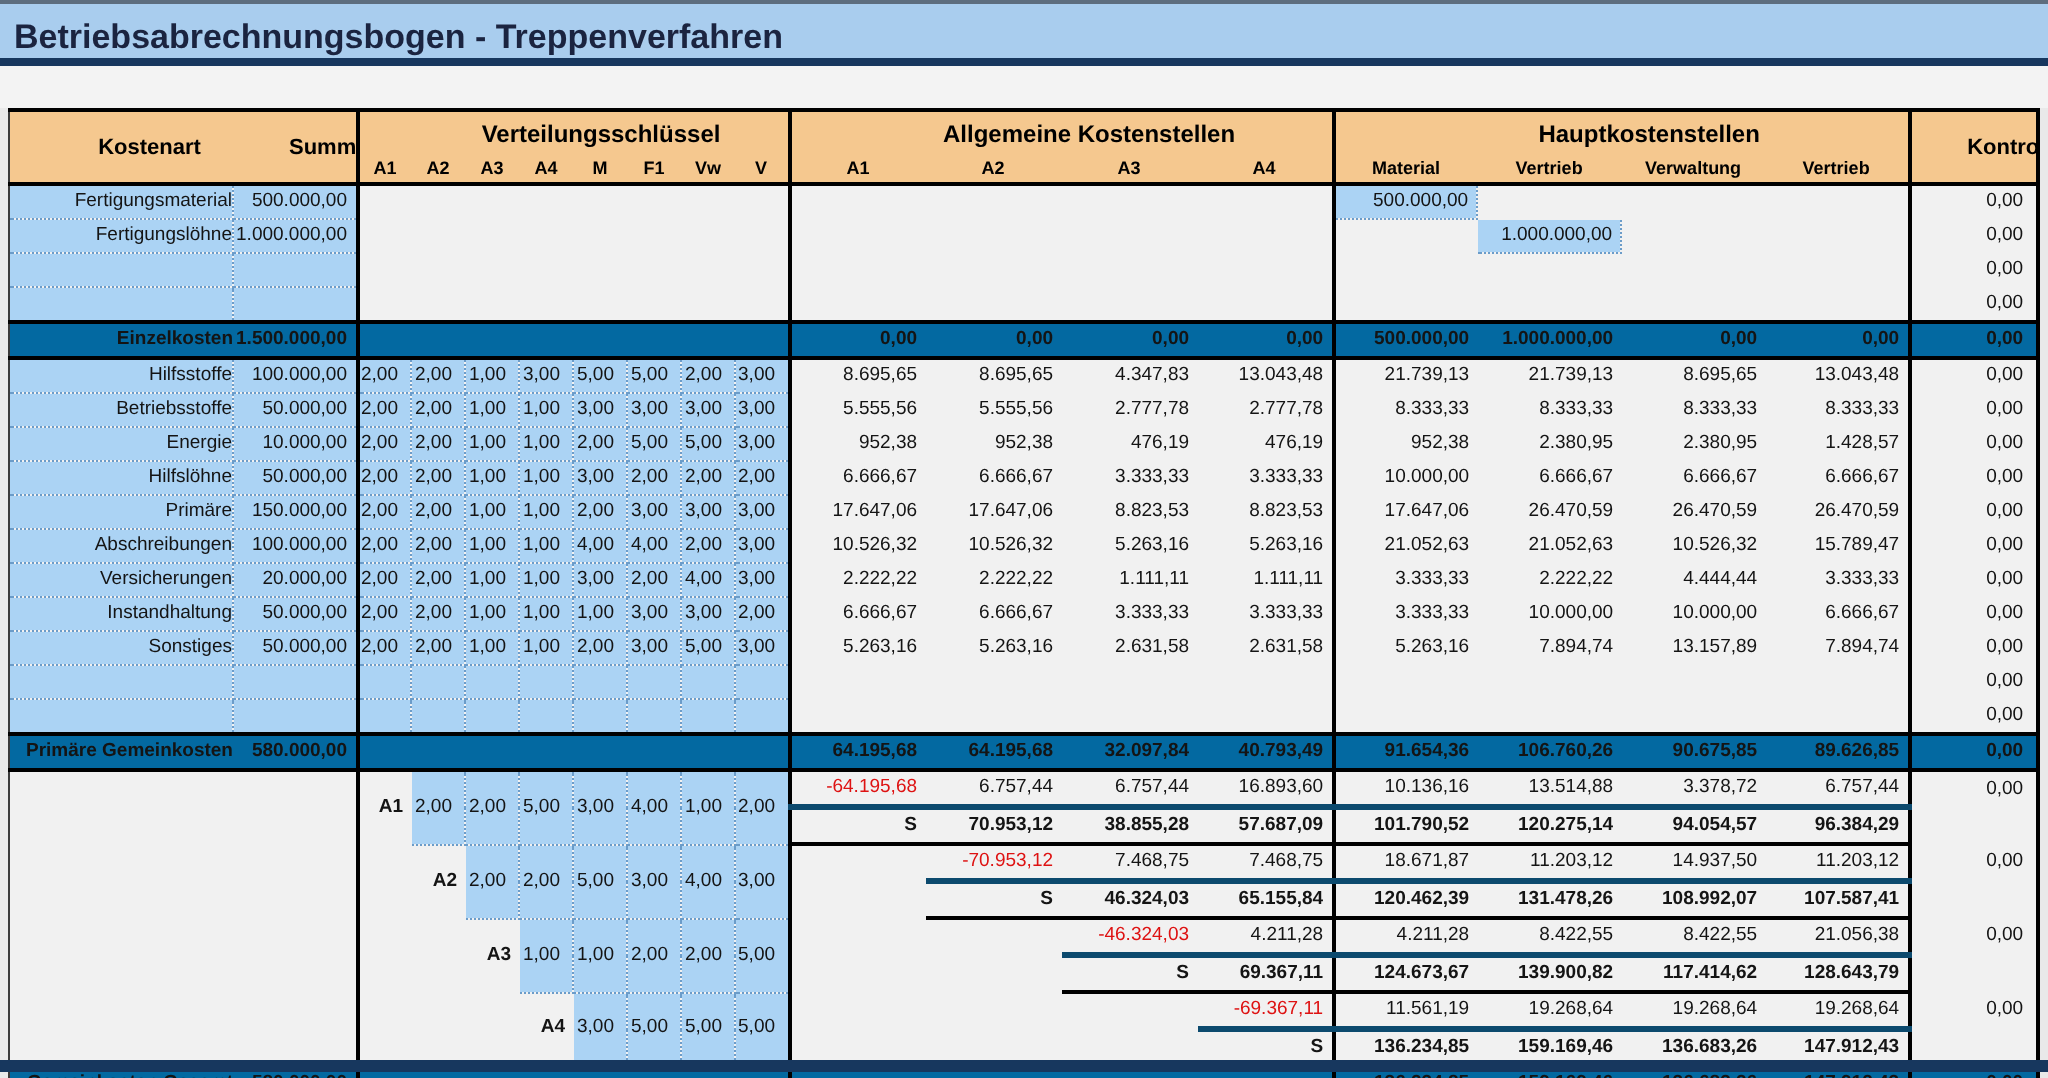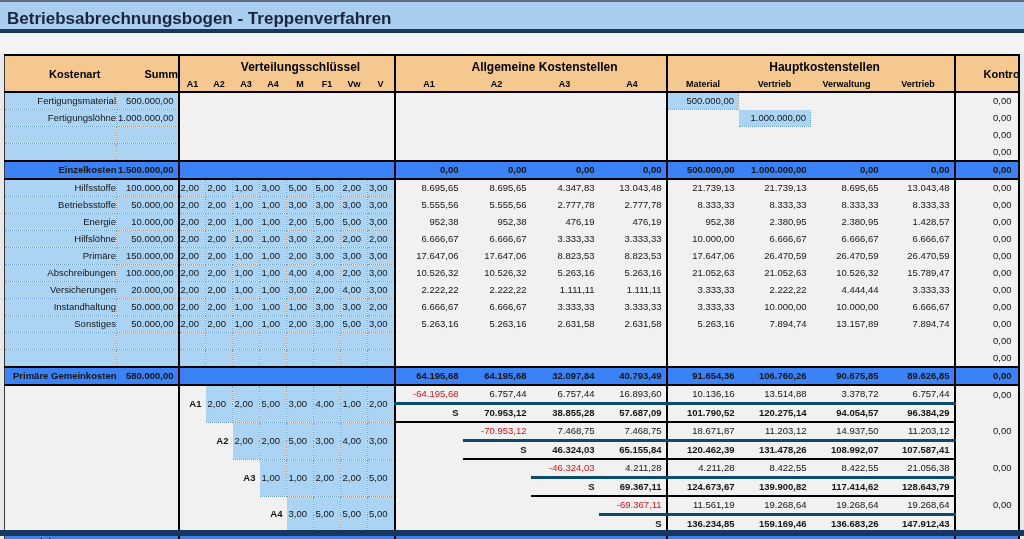--- a/index.html
+++ b/index.html
@@ -22,21 +22,21 @@
   .key{padding-right:6px;}
   .ctrl{padding-right:6px;text-align:right;}
   .blue{background:#ABD3F4;border-right:1px dotted #6b9cc9;border-bottom:1px dotted #6b9cc9;}
   .gl{border-left:2px solid #000;}
   .gr{border-right:2px solid #000;}
   .bb1{border-bottom:3px solid #0c4a6e;}
   .bb2{border-bottom:2px solid #000;}
   .b{font-weight:700;}
   .neg{color:#DE1212;}
   .steplbl{text-align:right;font-weight:700;padding-right:4px;}
-  .trow td{border-top:2px solid #000;border-bottom:2px solid #000;font-weight:700;background:#3b82f6;}
+  .trow td{border-top:2px solid #000;border-bottom:2px solid #000;font-weight:700;background:#0369a1;}
   thead th{background:#F5C88F;font-weight:700;color:#000;}
   .ghead th{font-size:12px;height:21px;border-top:2px solid #000;padding-left:28px;}
   th.hks{font-size:11px;border-bottom:2px solid #000;}
   th.hctrl{font-size:11px;border-bottom:2px solid #000;}
   .shead th{font-size:9px;height:14px;border-bottom:2px solid #000;}
 </style>
 </head>
 <body>
 
 <div class="topline"></div>

